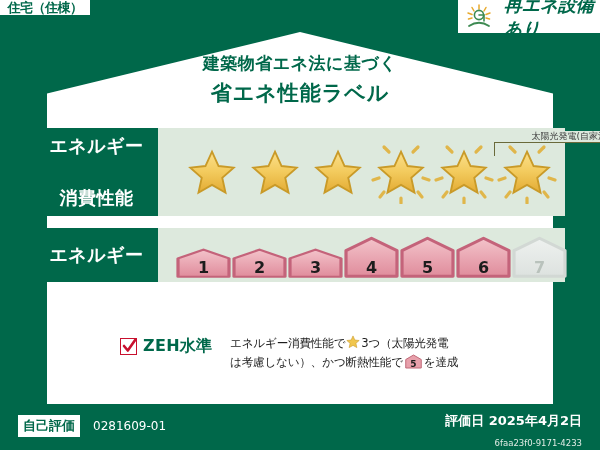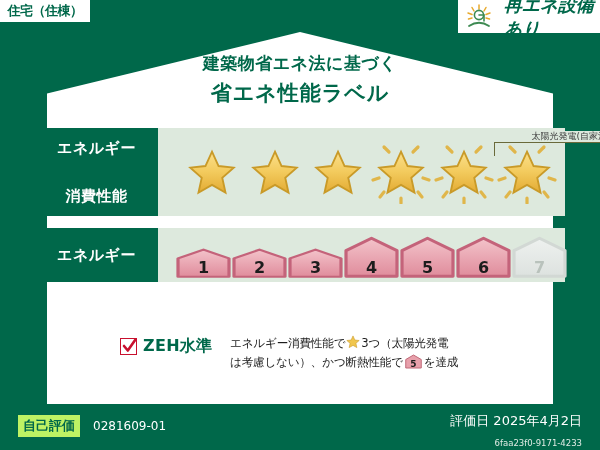--- a/index.html
+++ b/index.html
@@ -22,21 +22,21 @@
     left:47px;top:32px;
     width:506px;height:372px;
     background:#ffffff;
     clip-path:polygon(0% 16.5%, 50% 0%, 100% 16.5%, 100% 100%, 0% 100%);
     z-index:1;
   }
 
   
   .top-tab{
     position:absolute;left:0;top:0;
-    width:90px;height:22px;
+    width:90px;height:15px;
     background:#ffffff;
     display:flex;align-items:center;justify-content:center;
     z-index:5;
   }
   .top-tab span{
     color:#00684a;font-weight:bold;font-size:13px;
     letter-spacing:-0.5px;
   }
 
   
@@ -78,21 +78,21 @@
     position:absolute;z-index:3;
     display:flex;align-items:stretch;
     left:35px;width:530px;
   }
   .row-label{
     flex:0 0 123px;
     background:#00684a;
     color:#ffffff;font-weight:bold;
     display:flex;flex-direction:column;
     align-items:center;justify-content:center;
-    font-size:15px;line-height:1.35;
+    font-size:18px;line-height:1.35;
     letter-spacing:0.5px;
     gap:28px;
   }
   .row-body{
     flex:1 1 auto;
     background:#dde9dd;
     position:relative;
   }
 
   #row-energy{ top:128px;height:88px; }
@@ -216,34 +216,34 @@
     position:absolute;left:0;bottom:0;
     width:600px;height:46px;
     z-index:6;
     color:#ffffff;
   }
   .self-eval{
     position:absolute;left:18px;top:11px;
     display:flex;align-items:center;
   }
   .self-eval .tag{
-    background:#bef264;color:#00684a;
+    background:#ffffff;color:#00684a;
     font-weight:bold;font-size:13px;
     padding:2px 5px;letter-spacing:0px;
   }
   .self-eval .idnum{
     color:#ffffff;font-size:12px;margin-left:13px;
     letter-spacing:0px;
   }
   .eval-date{
     position:absolute;right:18px;top:8px;
     text-align:right;
   }
   .eval-date .dline{
-    font-size:13px;font-weight:normal;color:#ffffff;
+    font-size:13px;font-weight:bold;color:#ffffff;
     letter-spacing:0px;
     white-space:nowrap;
   }
   .eval-date .uuid{
     font-size:8.5px;color:#e0ece5;
     margin-top:8px;letter-spacing:0px;
   }
 </style>
 </head>
 <body>

